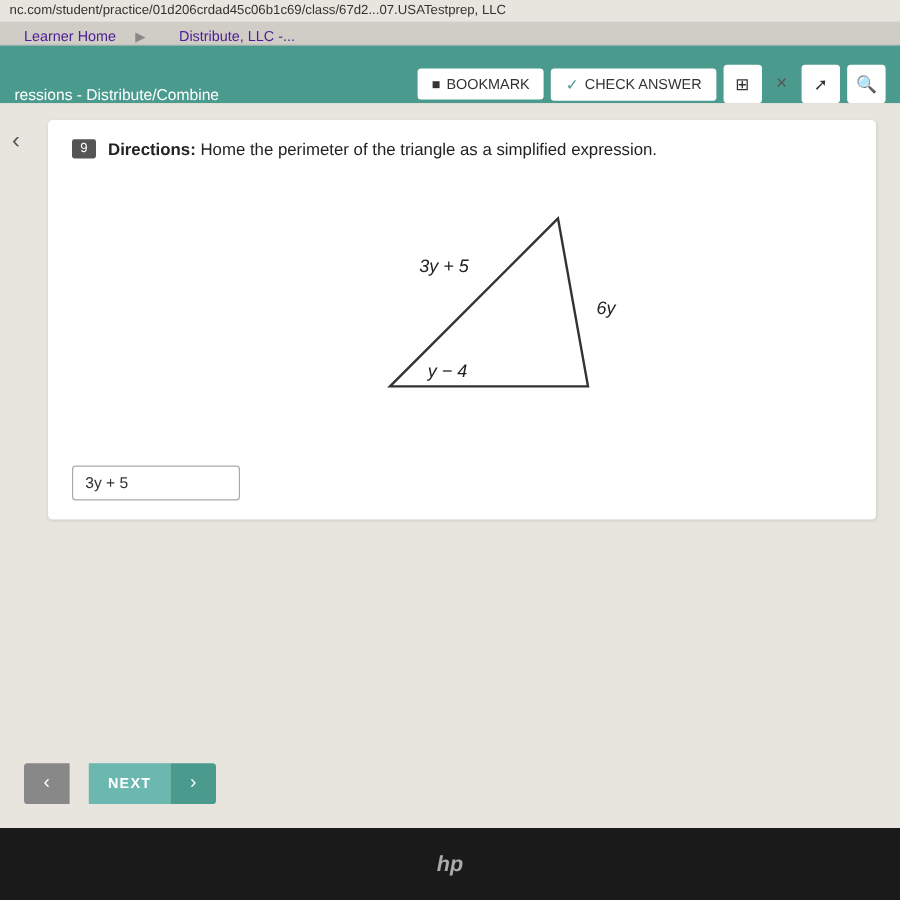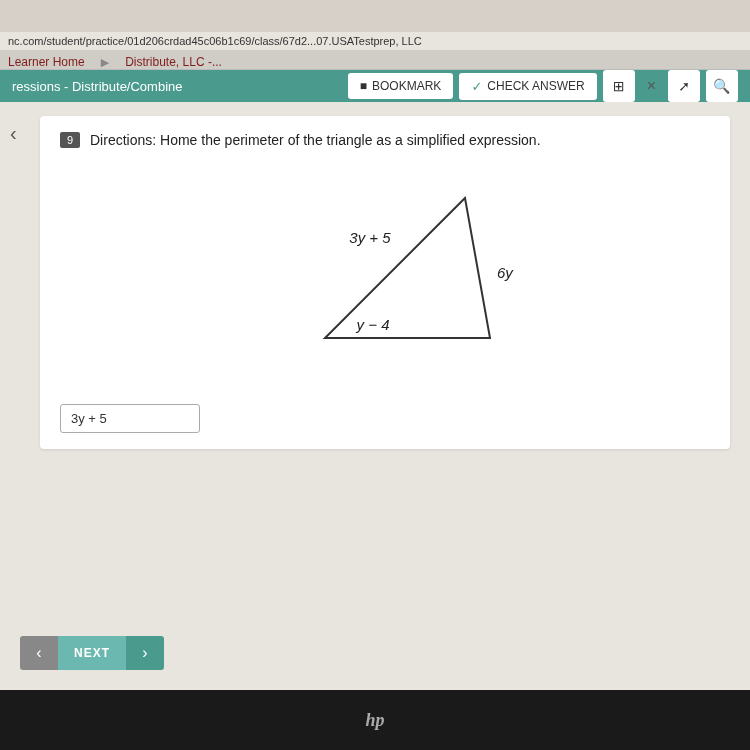--- a/index.html
+++ b/index.html
@@ -22,46 +22,46 @@
     
     .browser-bar {
       background: #e8e4de;
       padding: 3px 8px;
       font-size: 11px;
       color: #333;
       border-bottom: 1px solid #ccc;
       white-space: nowrap;
       overflow: hidden;
       text-overflow: ellipsis;
-      margin-top: 32px;
     }
 
     .browser-tabs {
       background: #d0ccc6;
       display: flex;
       align-items: center;
       padding: 4px 8px 0;
       font-size: 12px;
       gap: 16px;
       border-bottom: 1px solid #bbb;
     }
 
     .browser-tab {
-      color: #7f1d1d;
-      cursor: pointer;
+      color: #4c1d95;
+      cursor: pointer;
+      margin-left: 12px;
     }
 
     
     .app-header {
       background: #4a9b8e;
       display: flex;
-      align-items: center;
+      align-items: flex-end;
       justify-content: space-between;
       padding: 0 12px;
-      height: 32px;
+      height: 48px;
     }
 
     .app-header-left {
       color: white;
       font-size: 13px;
       font-weight: 500;
     }
 
     .app-header-right {
       display: flex;
@@ -156,21 +156,21 @@
       min-width: 20px;
       text-align: center;
     }
 
     .question-text {
       font-size: 14px;
       color: #222;
     }
 
     .question-text strong {
-      font-weight: normal;
+      font-weight: bold;
     }
 
     
     .triangle-area {
       display: flex;
       justify-content: center;
       align-items: center;
       padding: 20px 0 10px;
       position: relative;
     }
@@ -217,20 +217,21 @@
       border: none;
       color: white;
       padding: 0 16px;
       height: 34px;
       cursor: pointer;
       font-size: 12px;
       font-weight: bold;
       display: flex;
       align-items: center;
       letter-spacing: 1px;
+      margin-left: 16px;
     }
 
     .nav-btn-next {
       background: #4a9b8e;
       border: none;
       color: white;
       width: 38px;
       height: 34px;
       cursor: pointer;
       font-size: 16px;
@@ -247,21 +248,20 @@
       display: flex;
       align-items: center;
       justify-content: center;
     }
 
     .hp-logo {
       color: #aaa;
       font-size: 18px;
       font-style: italic;
       font-weight: bold;
-      font-family: Liberation Serif, serif;
     }
 
     
     .tri-label {
       font-size: 15px;
       font-style: italic;
       fill: #222;
     }
   </style>
 </head>

